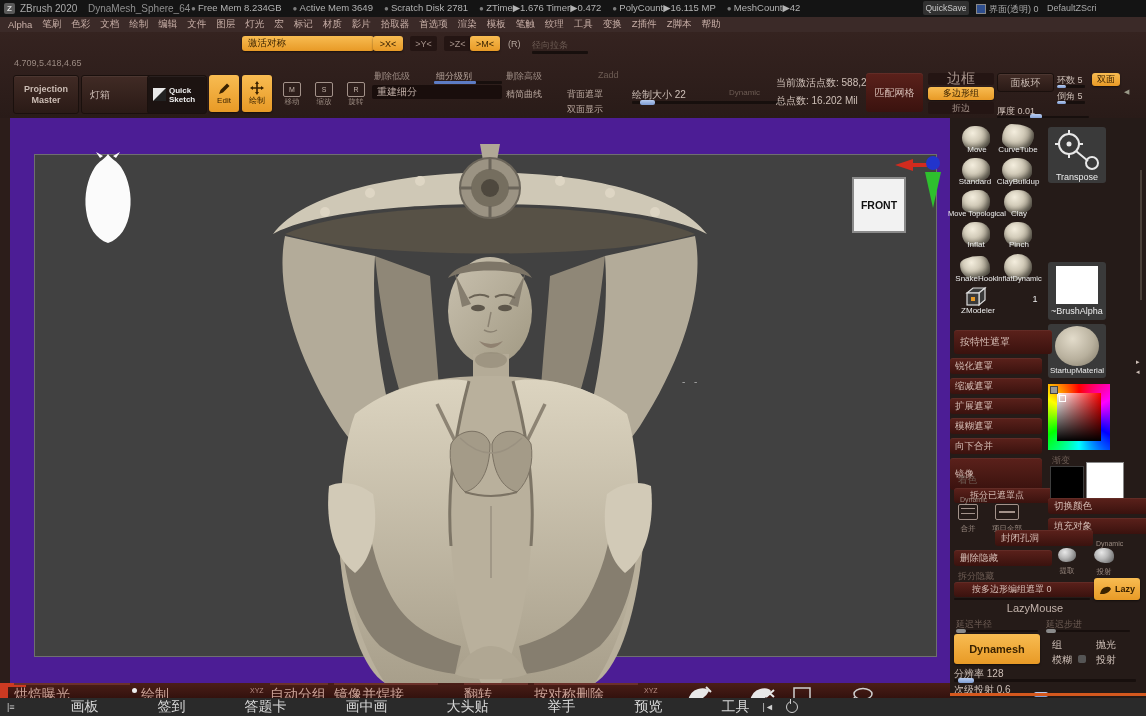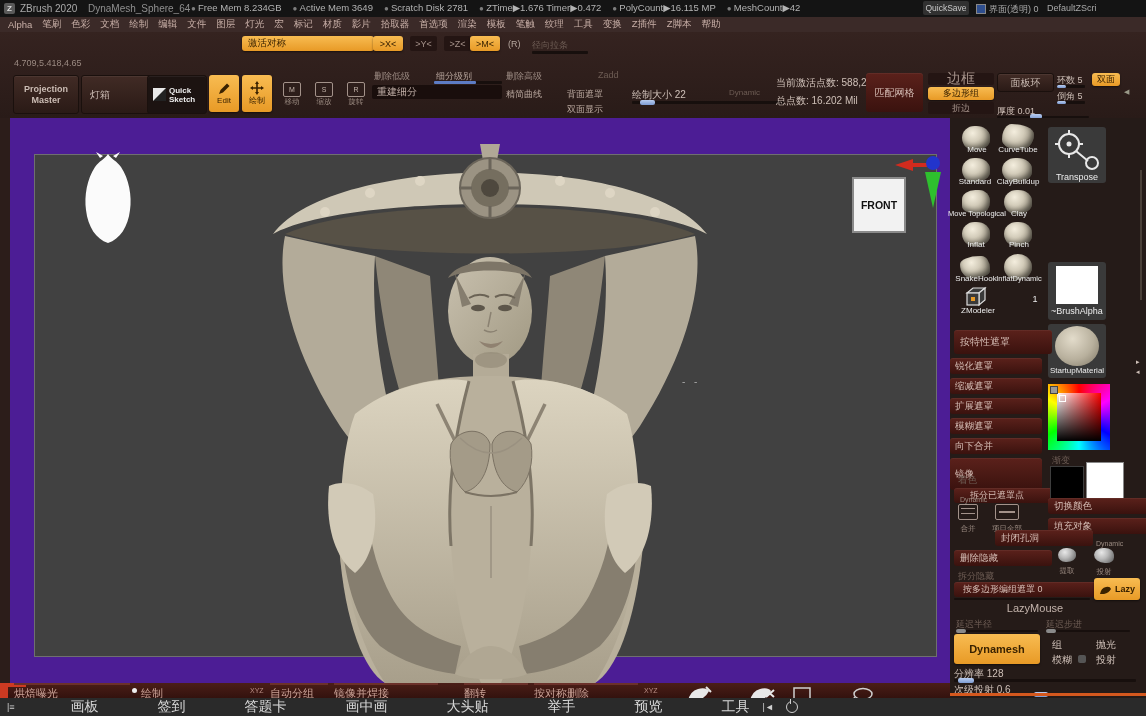--- a/index.html
+++ b/index.html
@@ -37,21 +37,21 @@
   
   #rightpanel{left:950px;top:118px;width:196px;height:580px;background:#251b18;}
   .bl{font-size:8px;color:#ececec;text-align:center;white-space:nowrap;}
   .blob{background:radial-gradient(circle at 38% 30%,#f4eede 0%,#d3ccba 35%,#938c7b 75%,#665f52 100%);
         border-radius:48% 52% 55% 45%/52% 48% 45% 55%;box-shadow:inset -2px -3px 5px rgba(0,0,0,.45);}
   .blob-grey{background:radial-gradient(circle at 38% 30%,#e8e8e8 0%,#b9b9b9 40%,#6f6f6f 85%);
         border-radius:48% 52% 55% 45%/52% 48% 45% 55%;}
   .tile{background:#3a3a3a;border-radius:3px;}
   
   #redstrip{left:0;top:683px;width:950px;height:15px;background:linear-gradient(#4b1e17,#33120e);}
-  .rs-lbl{color:#c9a196;font-size:11px;white-space:nowrap;}
+  .rs-lbl{color:#c9a196;font-size:14px;white-space:nowrap;}
   .rs-track{position:absolute;height:2px;background:#6b312a;top:13px;}
   #taskbar{left:0;top:698px;width:1146px;height:18px;background:#2a2a2a;display:flex;align-items:center;}
   #taskbar .ti{color:#d8d8d8;font-size:14px;margin-right:13px;white-space:nowrap;padding-left:46px;}
   .power{width:10px;height:10px;border:1.5px solid #cfcfcf;border-radius:50%;position:relative;display:inline-block;}
   .power::after{content:"";position:absolute;left:3.2px;top:-3px;width:1.8px;height:5px;background:#2a2a2a;border-left:1.8px solid #cfcfcf;}
   .miniicon{border:1px solid #a3928a;border-radius:2px;display:inline-block;}
   .cap{font-size:7.5px;color:#9a8a80;white-space:nowrap;}
 </style>
 </head>
 <body>
@@ -384,21 +384,21 @@
   <span class="abs cap" style="left:1096px;top:540px;font-size:7px;">Dynamic</span>
   <div class="abs" style="left:1058px;top:548px;text-align:center;">
     <span class="blob-grey" style="display:inline-block;width:18px;height:14px;"></span>
     <div class="cap">提取</div>
   </div>
   <div class="abs" style="left:1094px;top:548px;text-align:center;">
     <span class="blob-grey" style="display:inline-block;width:20px;height:15px;border-radius:50% 50% 40% 60%;"></span>
     <div class="cap">投射</div>
   </div>
 
-  <div class="abs btn-red" style="left:954px;top:582px;width:136px;height:15px;font-size:9px;padding-left:9px;">按多边形编组遮罩 0</div>
+  <div class="abs btn-red" style="left:954px;top:582px;width:136px;height:15px;font-size:9px;padding-left:18px;">按多边形编组遮罩 0</div>
   <div class="abs track" style="left:954px;top:598px;width:136px;height:2px;"></div>
   <div class="abs btn-orange" style="left:1094px;top:578px;width:46px;height:22px;font-size:9px;font-weight:bold;gap:3px;">
     <svg width="13" height="11">
         <path d="M1,10 Q2,4 7,3 Q11,2 12,5 Q10,9 5,10 Z" fill="#3a2200"></path>
       </svg>
     <span>Lazy</span>
   </div>
   <div class="abs" style="left:975px;top:602px;width:120px;text-align:center;color:#c4b4ac;font-size:11px;">LazyMouse</div>
 
   <span class="abs lbl dim" style="left:956px;top:618px;">延迟半径</span>

